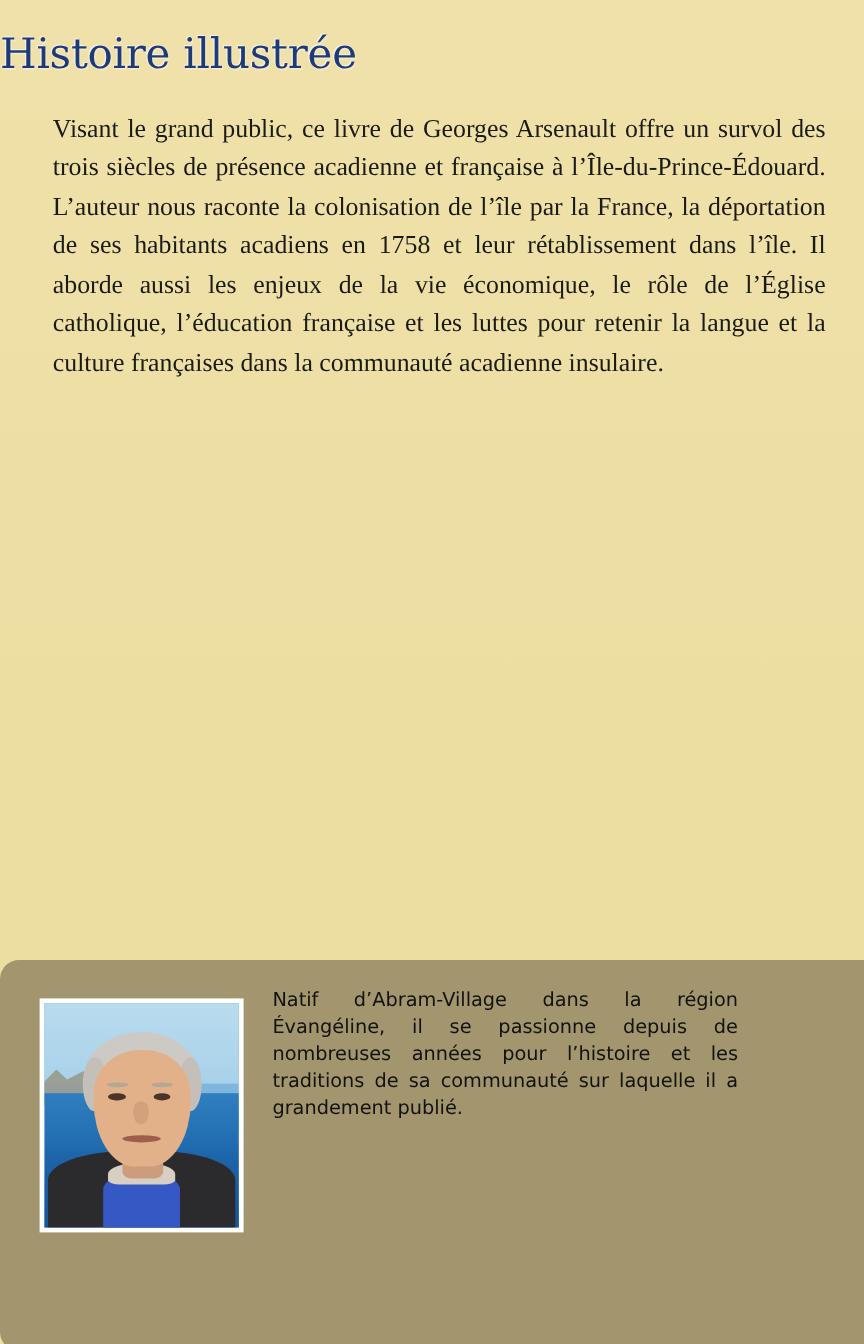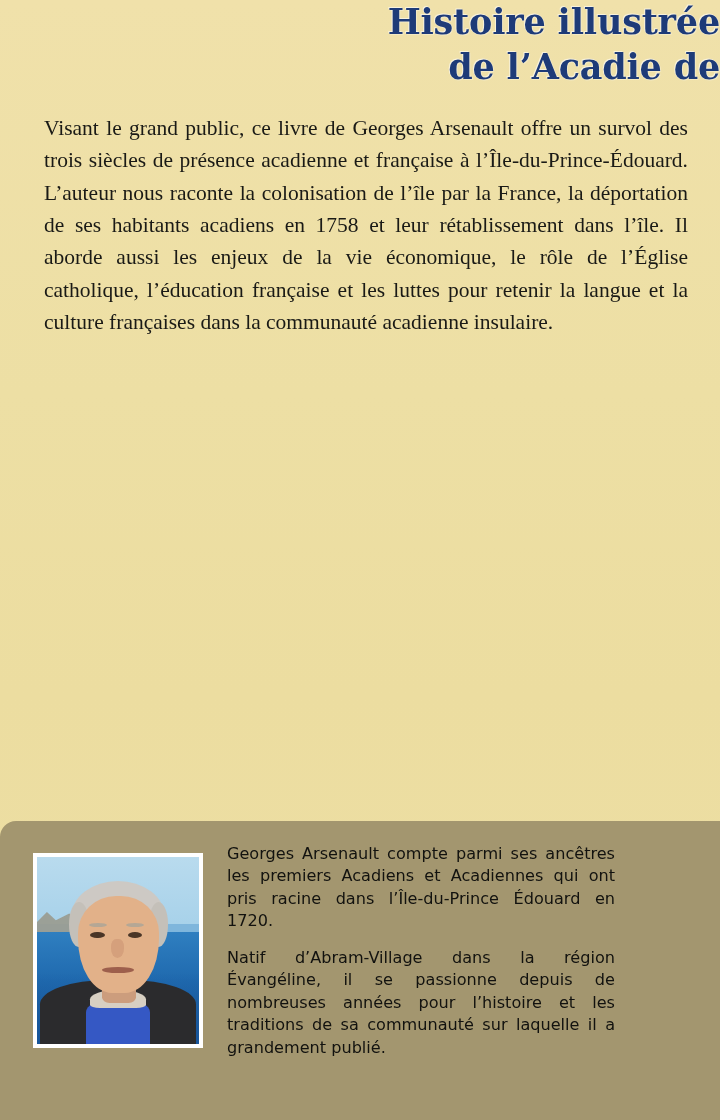--- a/index.html
+++ b/index.html
@@ -24,24 +24,25 @@
         #f0e1aa 0%,
         #eddfa4 35%,
         #ecdda0 62%,
         #eddfa5 100%);
     pointer-events: none;
   }
   #cover > * { position: relative; }
 
   
   .title-block {
-    text-align: right;
+    padding-top: 24px;
+    text-align: left;
     color: #1e3b78;
     font-family: "DejaVu Serif", serif;
-    font-weight: bold;
+    font-weight: normal;
     font-size: 35px;
     line-height: 1.28;
     letter-spacing: -0.2px;
     text-shadow:
         0 0 1px rgba(255,255,255,0.85),
        -1px -1px 0 rgba(255,255,255,0.55),
         1px  1px 0 rgba(255,255,255,0.25);
   }
   .title-line { display: block; white-space: nowrap; }
 
@@ -188,21 +189,20 @@
   .bio p { margin: 0 0 14px 0; }
   .bio p:last-child { margin-bottom: 0; }
 </style>
 </head>
 <body>
 
 <div id="cover">
 
   <div class="title-block">
     <span class="title-line">Histoire illustrée</span>
-    <span class="title-line">de l’Acadie de</span>
   </div>
 
   <div class="blurb">
     <p>Visant le grand public, ce livre de Georges Arsenault offre un survol des trois siècles de présence acadienne et française à l’Île-du-Prince-Édouard. L’auteur nous raconte la colonisation de l’île par la France, la déportation de ses habitants acadiens en 1758 et leur rétablissement dans l’île. Il aborde aussi les enjeux de la vie économique, le rôle de l’Église catholique, l’éducation française et les luttes pour retenir la langue et la culture françaises dans la communauté acadienne insulaire.</p>
   </div>
 
   <div class="author-panel">
 
     <div class="author-photo">
       <div class="photo-inner">
@@ -222,19 +222,18 @@
         <div class="ph-brow-l"></div>
         <div class="ph-brow-r"></div>
         <div class="ph-eye-l"></div>
         <div class="ph-eye-r"></div>
         <div class="ph-nose"></div>
         <div class="ph-mouth"></div>
       </div>
     </div>
 
     <div class="bio">
-      <p>Georges Arsenault compte parmi ses ancêtres les premiers Acadiens et Acadiennes qui ont pris racine dans l’Île-du-Prince Édouard en 1720.</p>
       <p>Natif d’Abram-Village dans la région Évangéline, il se passionne depuis de nombreuses années pour l’histoire et les traditions de sa communauté sur laquelle il a grandement publié.</p>
 
     </div>
   </div>
 
 </div>
 
 </body></html>

